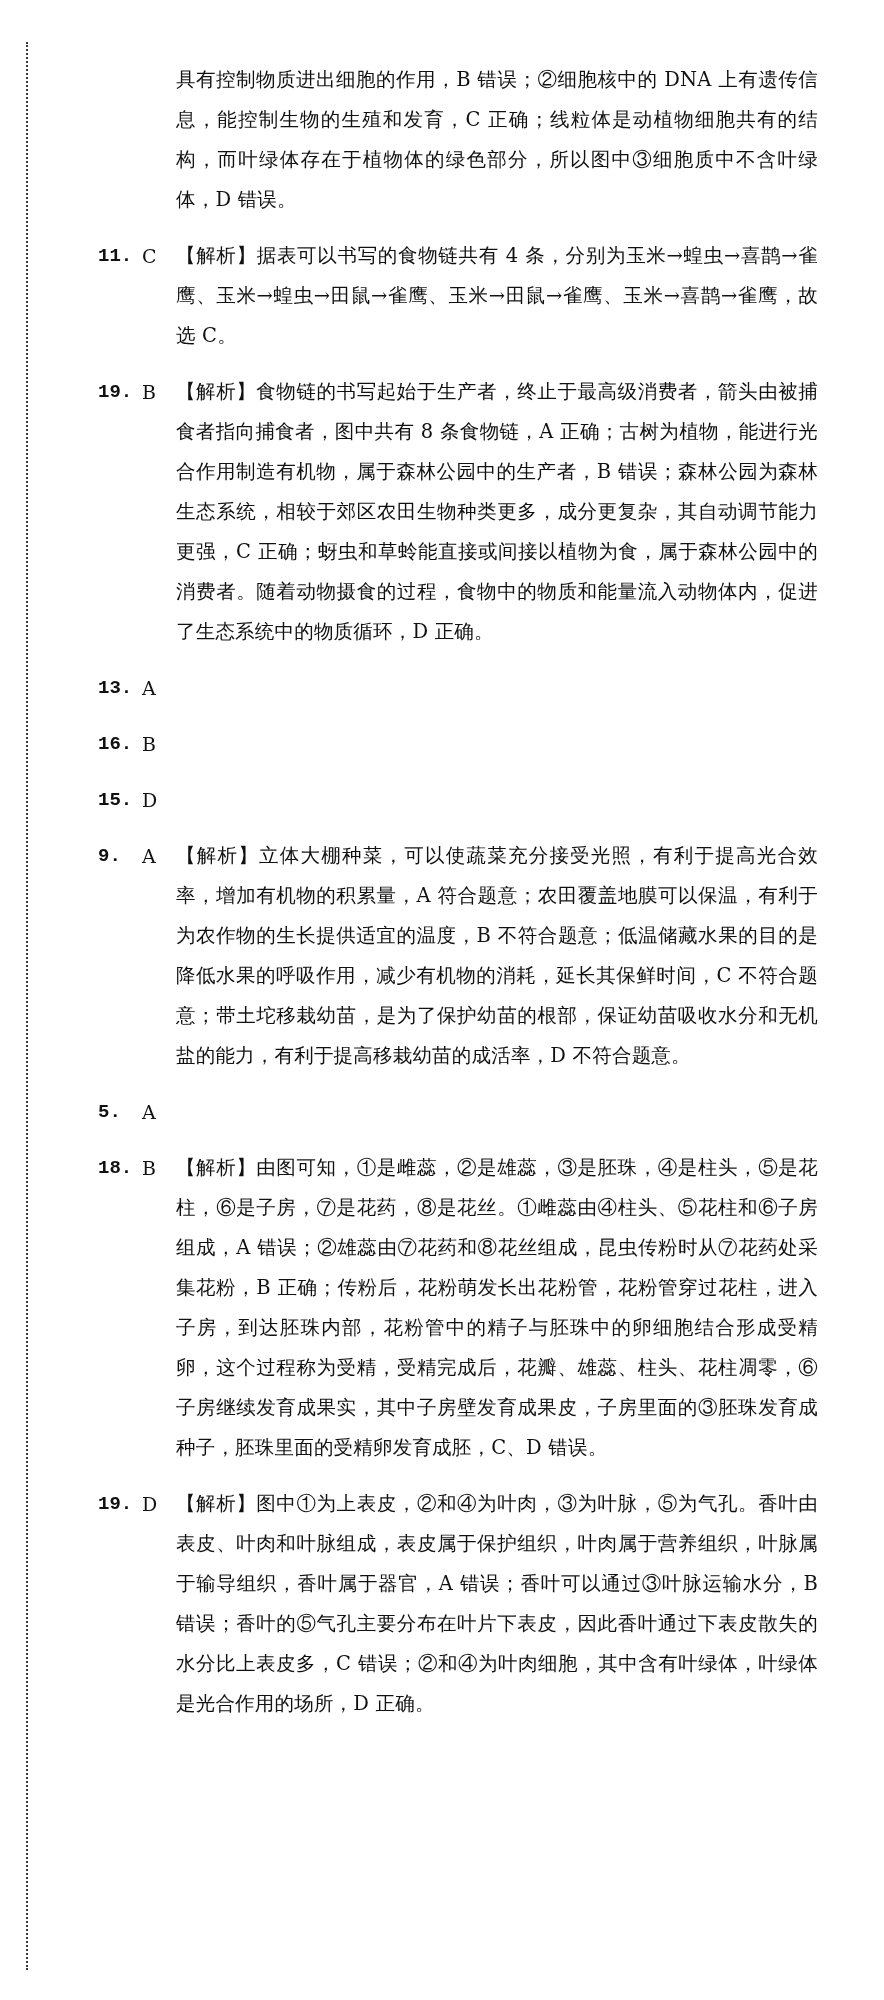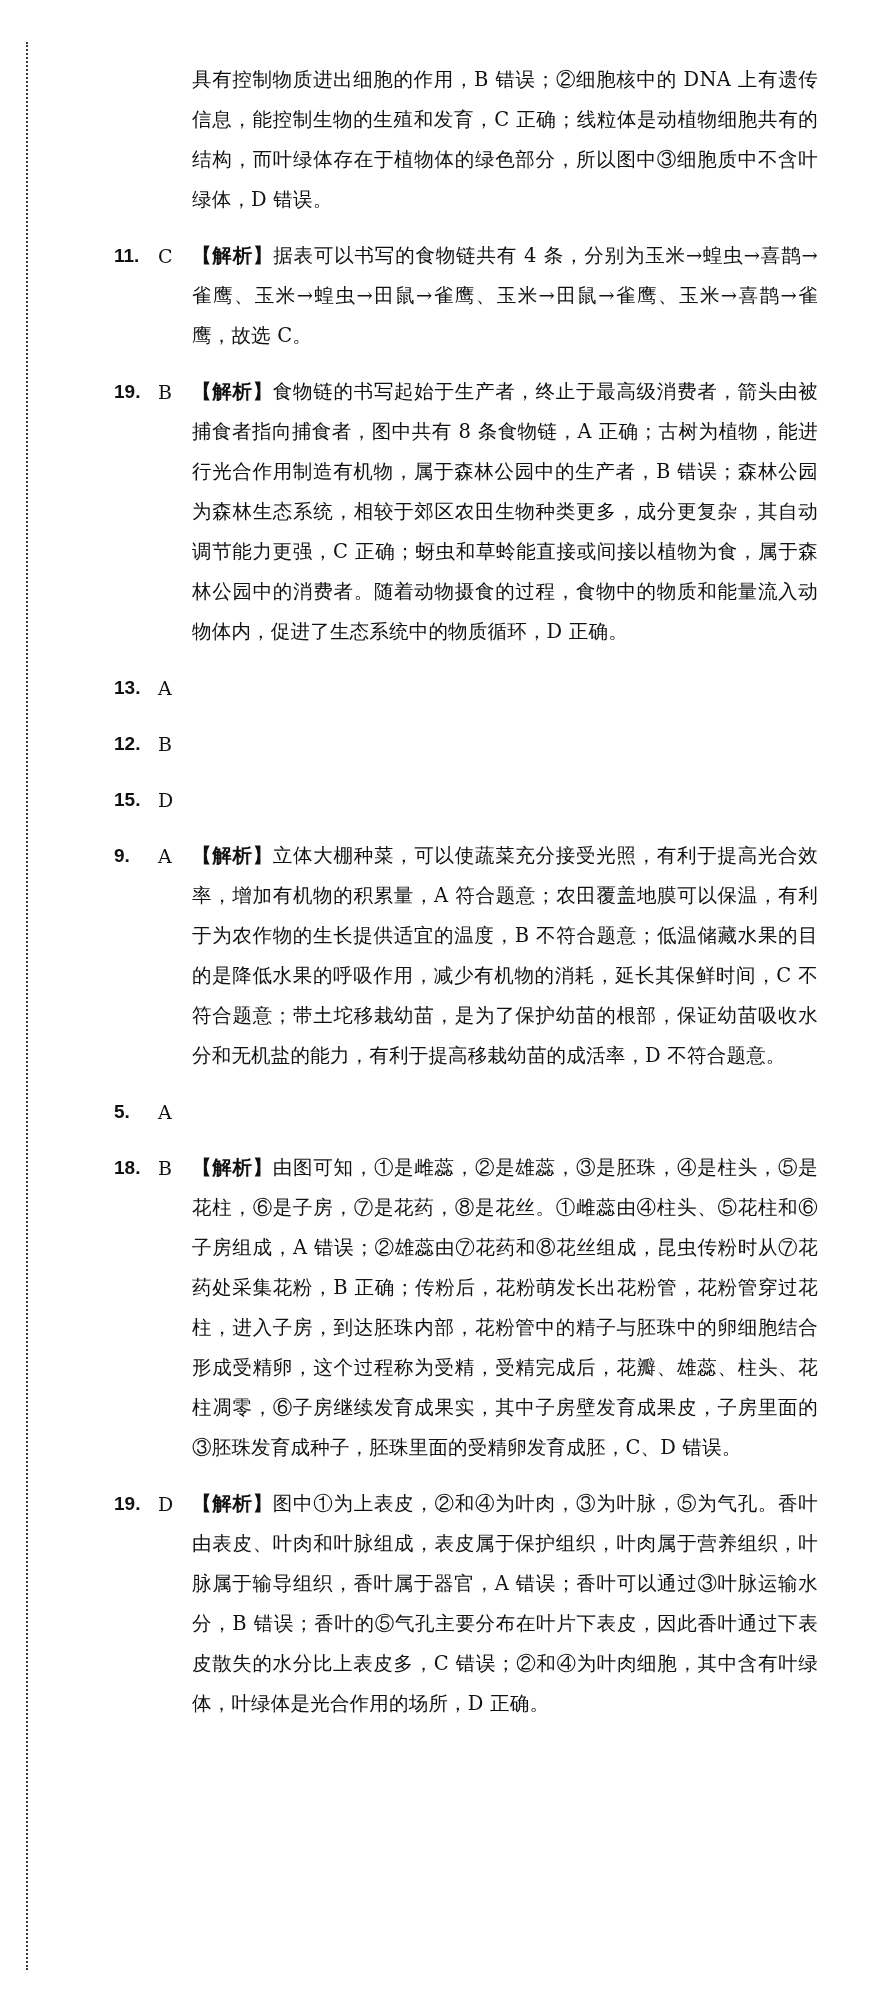--- a/index.html
+++ b/index.html
@@ -35,27 +35,26 @@
     margin-right: 10px;
   }
   .entry {
     display: flex;
     align-items: flex-start;
     margin-bottom: 16px;
   }
   .num {
     flex: 0 0 auto;
     width: 44px;
-    font-family: Liberation Sans, sans-serif;
+    font-family: Liberation Mono, monospace;
     font-weight: bold;
     font-size: 19px;
     line-height: 40px;
     text-align: left;
     white-space: nowrap;
-    margin-left: 16px;
   }
   .ans {
     flex: 0 0 auto;
     width: 34px;
     font-family: "DejaVu Serif", "Liberation Serif", serif;
     font-size: 19px;
     line-height: 40px;
     white-space: nowrap;
   }
   .body-text {
@@ -64,21 +63,21 @@
     line-height: 40px;
     text-align: justify;
     text-justify: inter-ideograph;
     letter-spacing: 0.2px;
     word-break: break-all;
   }
   .lead-block .body-text {
     margin-left: 0;
   }
   .tag {
-    font-weight: bold;
+    font-weight: normal;
   }
   .answer-only .body-text {
     min-height: 40px;
   }
 </style>
 </head>
 <body>
 
 <div class="page">
   <div class="fold-rule"></div>
@@ -103,21 +102,21 @@
       <div class="body-text"><span class="tag">【解析】</span>食物链的书写起始于生产者，终止于最高级消费者，箭头由被捕食者指向捕食者，图中共有 8 条食物链，A 正确；古树为植物，能进行光合作用制造有机物，属于森林公园中的生产者，B 错误；森林公园为森林生态系统，相较于郊区农田生物种类更多，成分更复杂，其自动调节能力更强，C 正确；蚜虫和草蛉能直接或间接以植物为食，属于森林公园中的消费者。随着动物摄食的过程，食物中的物质和能量流入动物体内，促进了生态系统中的物质循环，D 正确。</div>
     </div>
 
     <div class="entry answer-only">
       <div class="num">13.</div>
       <div class="ans">A</div>
       <div class="body-text"></div>
     </div>
 
     <div class="entry">
-      <div class="num">12.</div>
+      <div class="num">16.</div>
       <div class="ans">B</div>
     </div>
 
     <div class="entry answer-only">
       <div class="num">15.</div>
       <div class="ans">D</div>
       <div class="body-text"></div>
     </div>
 
     <div class="entry">

